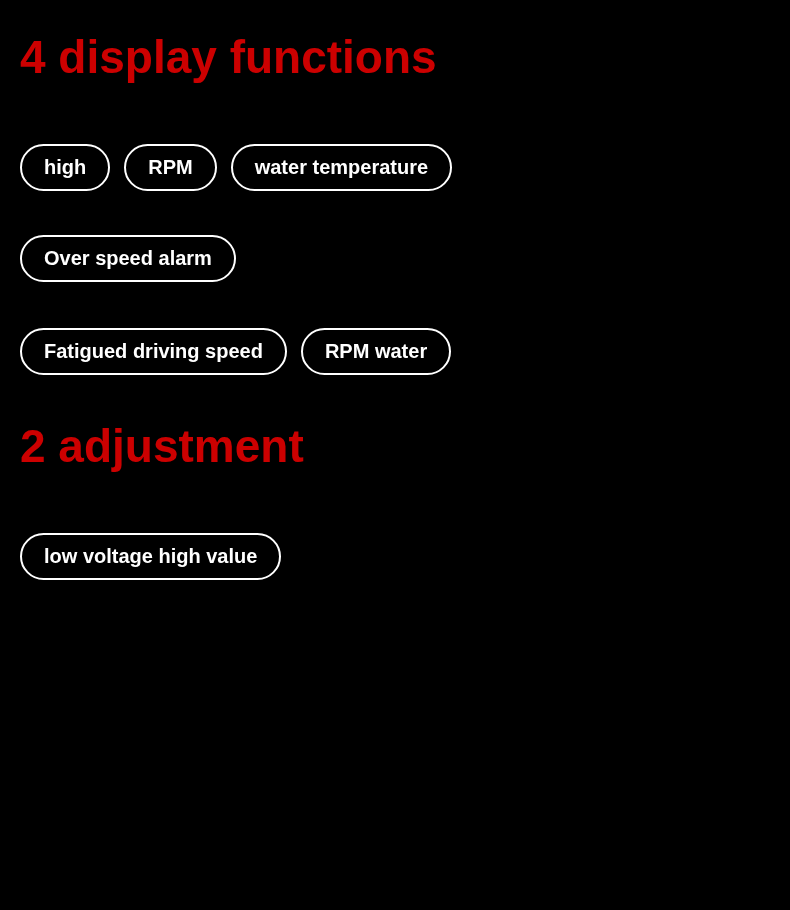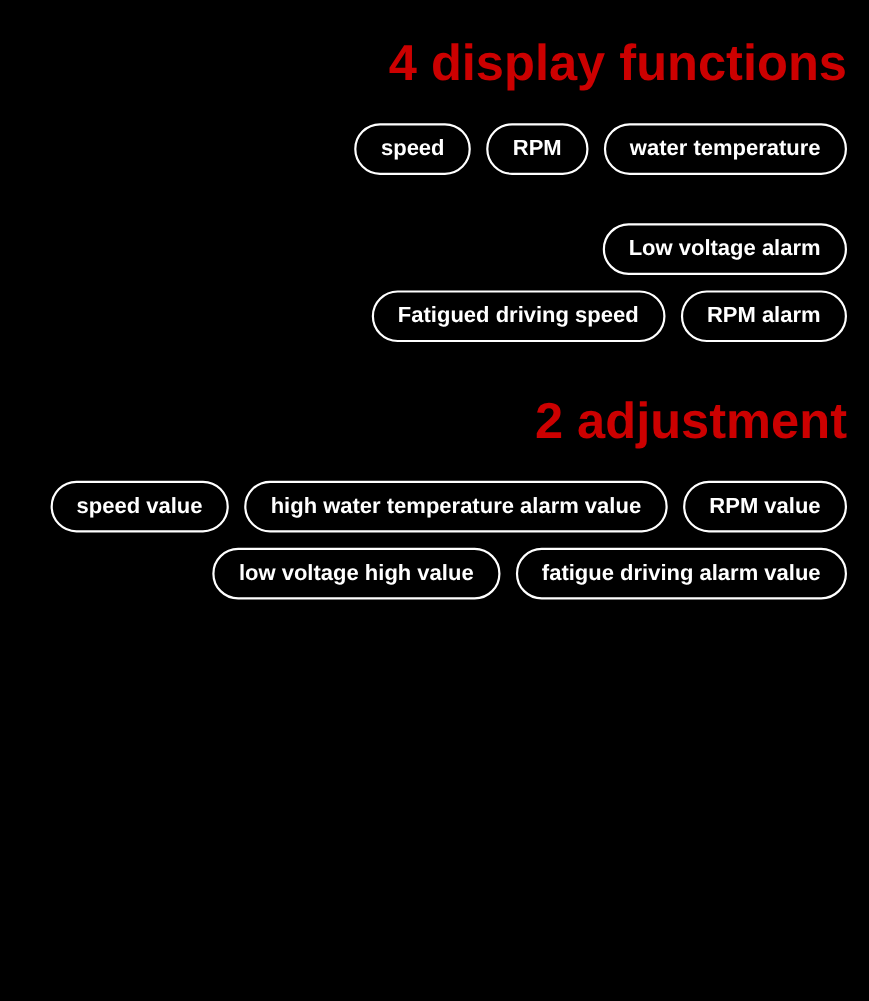--- a/index.html
+++ b/index.html
@@ -16,22 +16,23 @@
       display: flex;
       flex-direction: column;
       align-items: center;
       padding: 30px 20px;
     }
 
     .section {
       width: 100%;
       display: flex;
       flex-direction: column;
-      align-items: flex-end;
+      align-items: flex-start;
       margin-bottom: 30px;
+      gap: 32px;
     }
 
     .section-title {
       color: #cc0000;
       font-size: 46px;
       font-weight: 900;
       margin-bottom: 28px;
       text-align: center;
     }
 
@@ -54,44 +55,37 @@
       background: transparent;
     }
   </style>
 </head>
 <body>
 
 <div class="section">
   <div class="section-title">4 display functions</div>
   <div class="tags-row">
 
-  <span class="tag">speed</span>
+  <span class="tag">high</span>
       <span class="tag">RPM</span>
       <span class="tag">water temperature</span>
     </div>
 </div>
 
 <div class="section">
   <div class="tags-row">
 
-      <span class="tag">Low voltage alarm</span>
+  <span class="tag">Over speed alarm</span>
     </div>
   <div class="tags-row">
 
   <span class="tag">Fatigued driving speed</span>
-      <span class="tag">RPM alarm</span>
+      <span class="tag">RPM water</span>
     </div>
 </div>
 
 <div class="section">
   <div class="section-title">2 adjustment</div>
   <div class="tags-row">
 
-  <span class="tag">speed value</span>
-      <span class="tag">high water temperature alarm value</span>
-      <span class="tag">RPM value</span>
-    </div>
-  <div class="tags-row">
-
   <span class="tag">low voltage high value</span>
-      <span class="tag">fatigue driving alarm value</span>
     </div>
 </div>
 
 </body></html>

